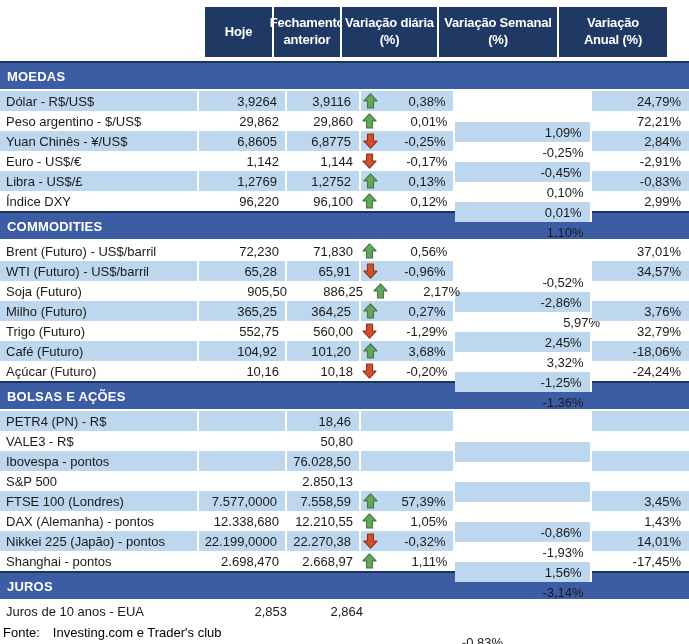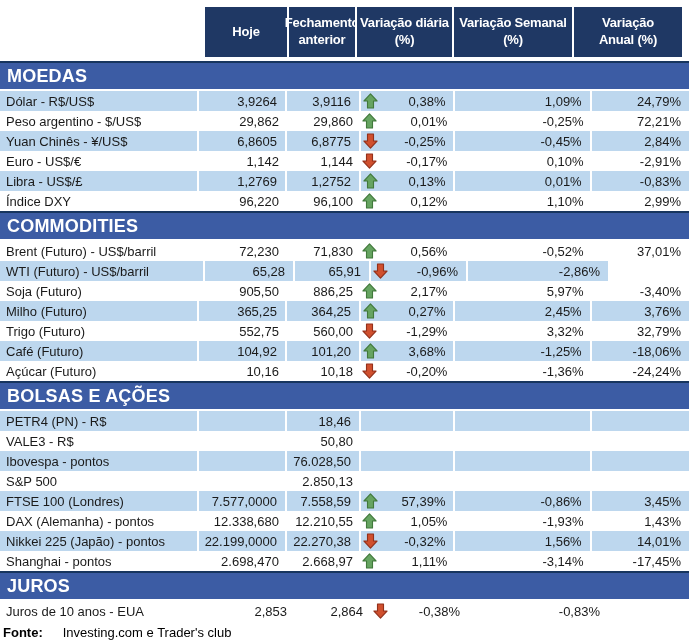--- a/index.html
+++ b/index.html
@@ -11,50 +11,50 @@
   .hspacer{width:205px;}
   .hcell{
     background:#1F3864;color:#ffffff;font-weight:bold;font-size:13px;
     display:flex;flex-direction:column;justify-content:center;align-items:center;
     text-align:center;line-height:1.3;box-sizing:border-box;border-right:2px solid #ffffff;
     letter-spacing:-0.2px;
   }
   .hcell:last-child{border-right:none;}
   .hline{display:block;white-space:nowrap;}
   .hline:empty{display:none;}
-  .c1{width:84px;} .c2{width:68px;} .c3{width:97px;} .c4{width:120px;} .c5{width:108px;}
+  .c1{width:69px;} .c2{width:68px;} .c3{width:97px;} .c4{width:120px;} .c5{width:108px;}
 
   .top-gap{height:4px;}
 
   
   .section-bar{
     border-top:2px solid #17355E;background:#3C5CA4;height:26px;
-    display:flex;align-items:center;color:#ffffff;font-weight:bold;font-size:18px;
+    display:flex;align-items:center;color:#ffffff;font-weight:bold;font-size:13px;
     padding-left:7px;letter-spacing:0.2px;
   }
   .section-gap{height:2px;}
 
   
   .row{display:flex;height:20px;font-size:13px;color:#1A1A1A;}
   .cell{box-sizing:border-box;height:100%;display:flex;align-items:center;overflow:hidden;}
   .cell.label{width:205px;padding-left:6px;}
   .cell.hoje{width:90px;}
   .cell.fech{width:76px;}
   .cell.vard{width:97px;justify-content:space-between;padding-right:8px;padding-left:1px;}
-  .cell.vars{width:140px;}
+  .cell.vars{width:140px;margin-top:31px;}
   .cell.vara{width:100px;}
   .num{justify-content:flex-end;padding-right:8px;}
   .row.shaded .cell{background:#BDD7EE;border-right:2px solid #ffffff;}
   .row.shaded .cell:last-child{border-right:none;}
   .arrow{width:16px;height:16px;display:flex;align-items:center;justify-content:center;}
   .arrow svg{display:block;}
 
   
   .footer{height:22px;display:flex;align-items:center;font-size:13px;color:#000000;padding-left:3px;}
-  .footer .bold{font-weight:bold;margin-right:20px;}
+  .footer .bold{font-weight:normal;margin-right:13px;}
 </style>
 </head>
 <body>
 
 <div class="sheet">
 
   <div class="header-row">
     <div class="hspacer"></div>
     <div class="hcell c1">
       <span class="hline">Hoje</span>
@@ -213,36 +213,36 @@
     <div class="cell fech num">65,91</div>
     <div class="cell vard">
       <span class="arrow">
                 <svg width="15" height="16" viewBox="0 0 16 17">
                   <path d="M8 16 L1 8.5 L4.8 8.5 L4.8 1 L11.2 1 L11.2 8.5 L15 8.5 Z" fill="#D0502E" stroke="#93301A" stroke-width="1.2" stroke-linejoin="round"></path>
                 </svg>
               </span>
       <span class="vd-val">-0,96%</span>
     </div>
     <div class="cell vars num">-2,86%</div>
+    <div class="cell vara num">34,57%</div>
   </div>
 
   <div class="row">
     <div class="cell label">Soja (Futuro)</div>
     <div class="cell hoje num">905,50</div>
     <div class="cell fech num">886,25</div>
     <div class="cell vard">
       <span class="arrow">
                 <svg width="15" height="16" viewBox="0 0 16 17">
                   <path d="M8 1 L15 8.5 L11.2 8.5 L11.2 16 L4.8 16 L4.8 8.5 L1 8.5 Z" fill="#66A461" stroke="#41793B" stroke-width="1.2" stroke-linejoin="round"></path>
                 </svg>
               </span>
       <span class="vd-val">2,17%</span>
     </div>
     <div class="cell vars num">5,97%</div>
-    <div class="cell vara num">-3,40%</div>
   </div>
 
   <div class="row shaded">
     <div class="cell label">Milho (Futuro)</div>
     <div class="cell hoje num">365,25</div>
     <div class="cell fech num">364,25</div>
     <div class="cell vard">
       <span class="arrow">
                 <svg width="15" height="16" viewBox="0 0 16 17">
                   <path d="M8 1 L15 8.5 L11.2 8.5 L11.2 16 L4.8 16 L4.8 8.5 L1 8.5 Z" fill="#66A461" stroke="#41793B" stroke-width="1.2" stroke-linejoin="round"></path>
@@ -427,28 +427,20 @@
   <div class="section">
     <div class="section-bar">
       <span class="section-title">JUROS</span>
     </div>
     <div class="section-gap"></div>
     <div class="rows">
   <div class="row">
     <div class="cell label">Juros de 10 anos - EUA</div>
     <div class="cell hoje num">2,853</div>
     <div class="cell fech num">2,864</div>
-    <div class="cell vard">
-      <span class="arrow">
-                <svg width="15" height="16" viewBox="0 0 16 17">
-                  <path d="M8 16 L1 8.5 L4.8 8.5 L4.8 1 L11.2 1 L11.2 8.5 L15 8.5 Z" fill="#D0502E" stroke="#93301A" stroke-width="1.2" stroke-linejoin="round"></path>
-                </svg>
-              </span>
-      <span class="vd-val">-0,38%</span>
-    </div>
     <div class="cell vars num">-0,83%</div>
   </div>
 </div>
   </div>
 </div>
 
   <div class="footer">
     <span class="bold">Fonte:</span>
     <span>Investing.com e Trader's club</span>
   </div>

